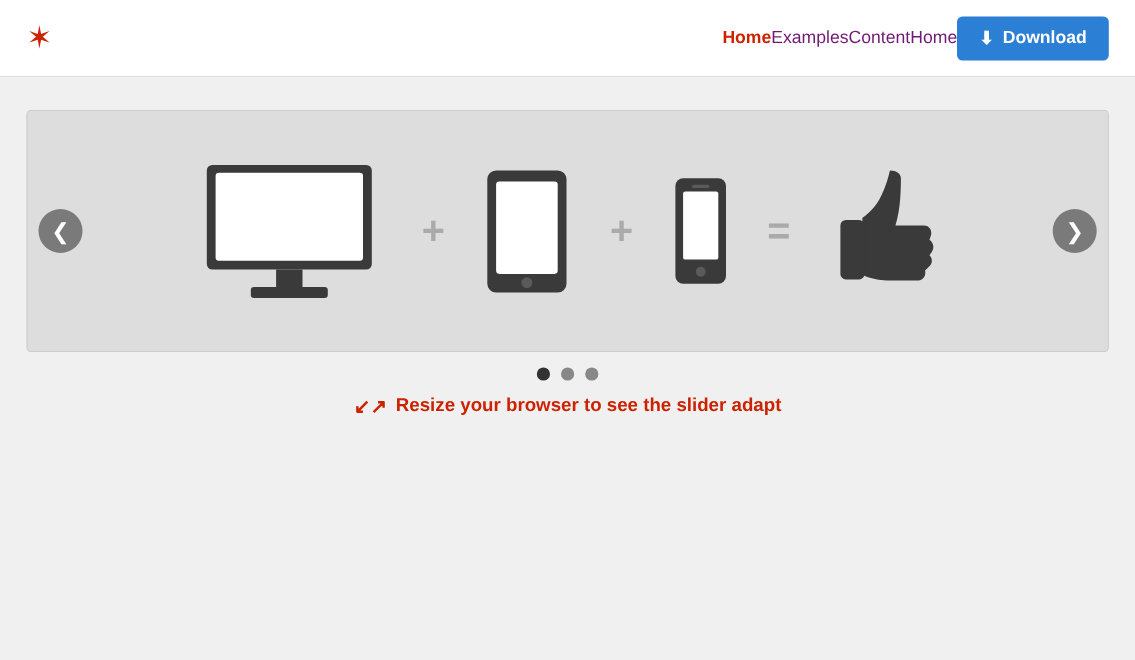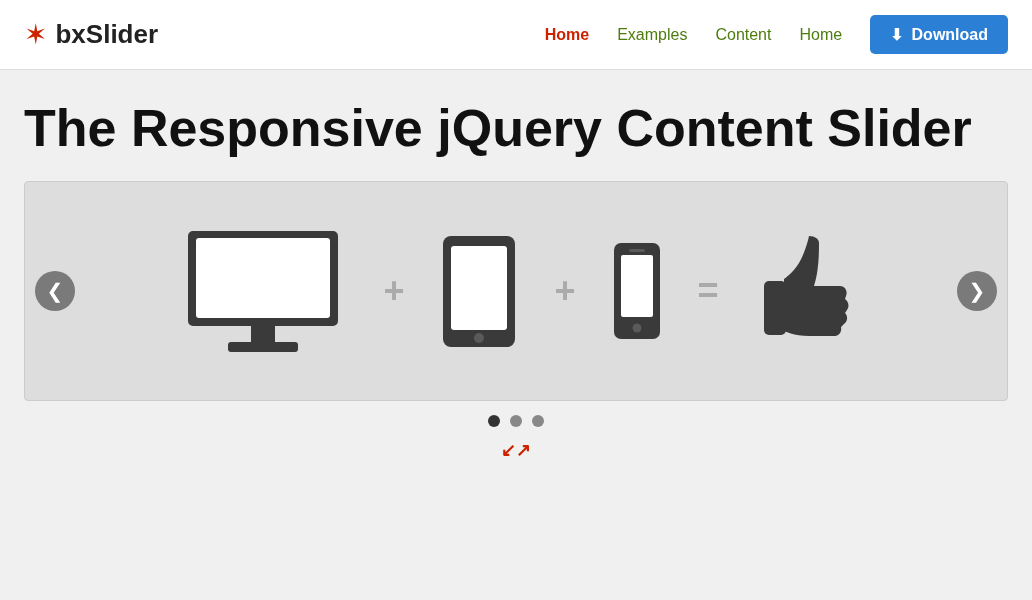--- a/index.html
+++ b/index.html
@@ -36,26 +36,25 @@
 
     #logo-text {
       font-size: 26px;
       font-weight: bold;
       color: #222;
     }
 
     #nav {
       display: flex;
       align-items: center;
-      gap: 28px;
     }
 
     .nav-item {
       font-size: 16px;
-      color: #4d7c0f;
+      color: #701a75;
       cursor: pointer;
       text-decoration: none;
     }
 
     .nav-item.active {
       color: #cc2200;
       font-weight: bold;
     }
 
     #download-btn {
@@ -180,36 +179,34 @@
       font-size: 18px;
       color: #cc2200;
     }
   </style>
 </head>
 <body>
 
 <header id="header">
   <div id="logo-area">
     <span id="logo-star">✶</span>
-    <span id="logo-text">bxSlider</span>
   </div>
   <nav id="nav">
     <a class="nav-item active">Home</a>
     <a class="nav-item">Examples</a>
     <a class="nav-item">Content</a>
     <a class="nav-item">Home</a>
     <button id="download-btn">
       <span>⬇</span>
       <span>Download</span>
     </button>
   </nav>
 </header>
 
 <main id="main">
-  <h1 id="hero-title">The Responsive jQuery Content Slider</h1>
 
   <div id="slider-wrapper">
     <button class="slider-arrow" id="slider-prev">❮</button>
 
     <div id="slider-content">
 
       <div class="device-icon">
         <svg width="170" height="130" viewBox="0 0 170 130">
 
           <rect x="10" y="5" width="150" height="95" rx="5" ry="5" fill="#3a3a3a"></rect>
@@ -276,14 +273,15 @@
   </div>
 
   <div id="slider-dots">
     <div class="dot active"></div>
     <div class="dot"></div>
     <div class="dot"></div>
   </div>
 
   <div id="resize-note">
     <span id="resize-icon">↙↗</span>
+    <span>Resize your browser to see the slider adapt</span>
   </div>
 </main>
 
 </body></html>

